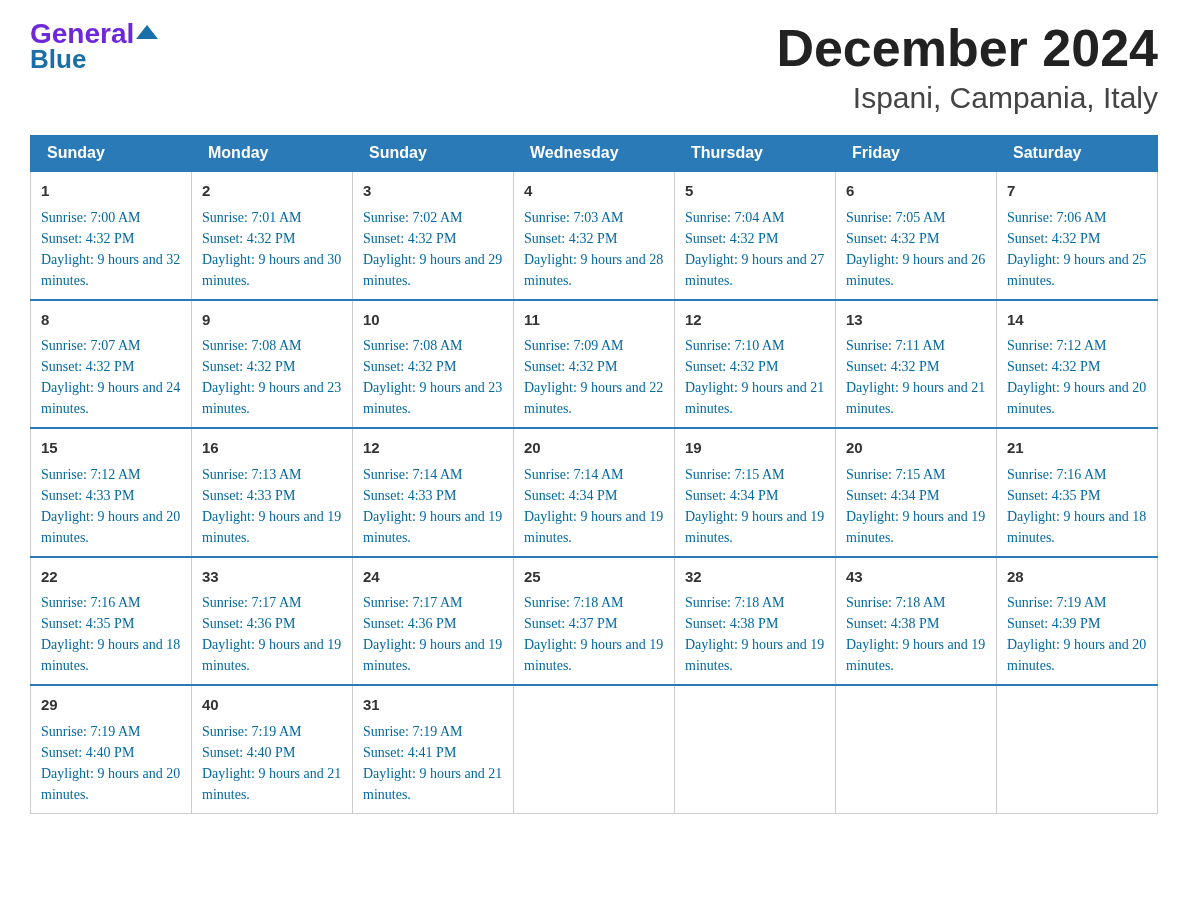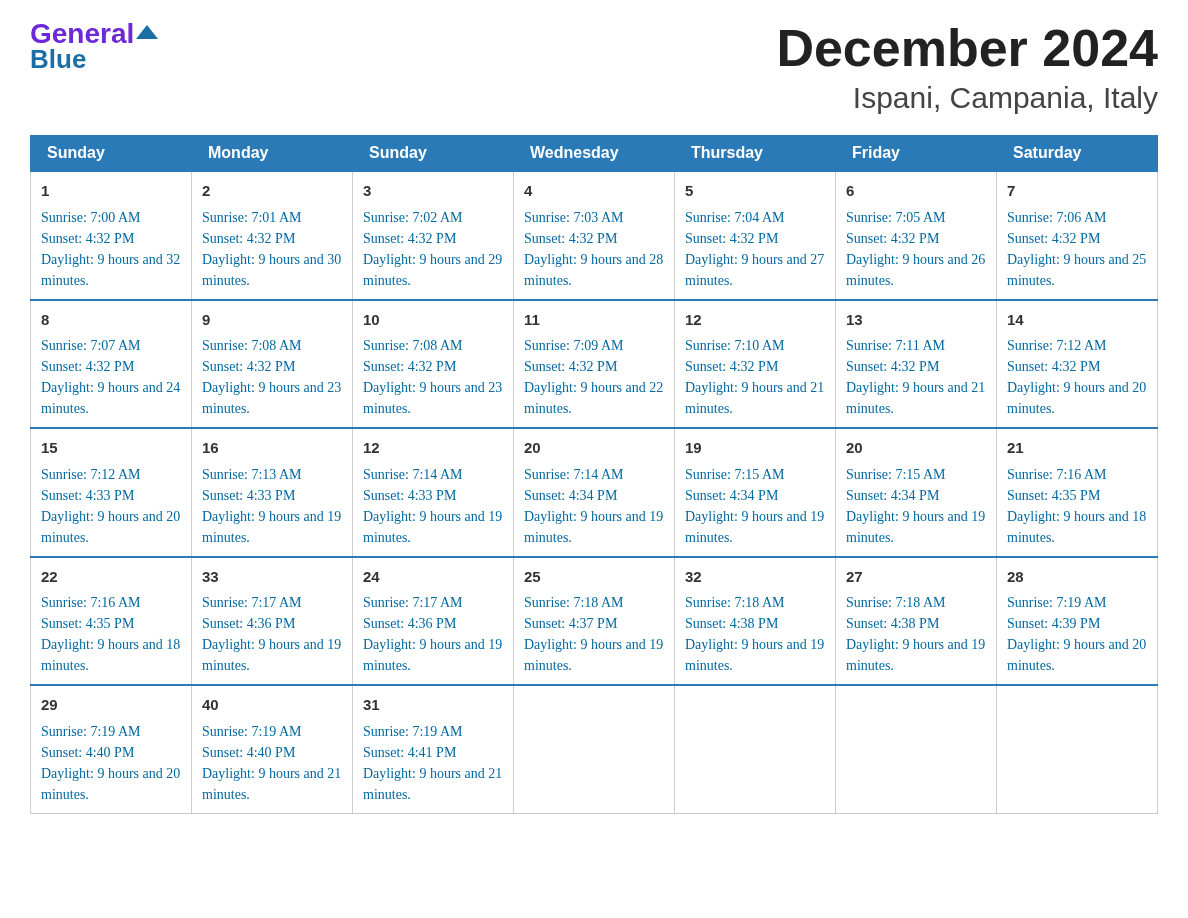--- a/index.html
+++ b/index.html
@@ -144,21 +144,21 @@
         <td><span class="day-num">19</span><span class="day-info">Sunrise: 7:15 AM<br>Sunset: 4:34 PM<br>Daylight: 9 hours and 19 minutes.</span></td>
         <td><span class="day-num">20</span><span class="day-info">Sunrise: 7:15 AM<br>Sunset: 4:34 PM<br>Daylight: 9 hours and 19 minutes.</span></td>
         <td><span class="day-num">21</span><span class="day-info">Sunrise: 7:16 AM<br>Sunset: 4:35 PM<br>Daylight: 9 hours and 18 minutes.</span></td>
       </tr>
       <tr>
         <td><span class="day-num">22</span><span class="day-info">Sunrise: 7:16 AM<br>Sunset: 4:35 PM<br>Daylight: 9 hours and 18 minutes.</span></td>
         <td><span class="day-num">33</span><span class="day-info">Sunrise: 7:17 AM<br>Sunset: 4:36 PM<br>Daylight: 9 hours and 19 minutes.</span></td>
         <td><span class="day-num">24</span><span class="day-info">Sunrise: 7:17 AM<br>Sunset: 4:36 PM<br>Daylight: 9 hours and 19 minutes.</span></td>
         <td><span class="day-num">25</span><span class="day-info">Sunrise: 7:18 AM<br>Sunset: 4:37 PM<br>Daylight: 9 hours and 19 minutes.</span></td>
         <td><span class="day-num">32</span><span class="day-info">Sunrise: 7:18 AM<br>Sunset: 4:38 PM<br>Daylight: 9 hours and 19 minutes.</span></td>
-        <td><span class="day-num">27</span><span class="day-info">Sunrise: 7:18 AM<br>Sunset: 4:38 PM<br>Daylight: 9 hours and 19 minutes.</span></td>
+        <td><span class="day-num">43</span><span class="day-info">Sunrise: 7:18 AM<br>Sunset: 4:38 PM<br>Daylight: 9 hours and 19 minutes.</span></td>
         <td><span class="day-num">28</span><span class="day-info">Sunrise: 7:19 AM<br>Sunset: 4:39 PM<br>Daylight: 9 hours and 20 minutes.</span></td>
       </tr>
       <tr>
         <td><span class="day-num">29</span><span class="day-info">Sunrise: 7:19 AM<br>Sunset: 4:40 PM<br>Daylight: 9 hours and 20 minutes.</span></td>
         <td><span class="day-num">40</span><span class="day-info">Sunrise: 7:19 AM<br>Sunset: 4:40 PM<br>Daylight: 9 hours and 21 minutes.</span></td>
         <td><span class="day-num">31</span><span class="day-info">Sunrise: 7:19 AM<br>Sunset: 4:41 PM<br>Daylight: 9 hours and 21 minutes.</span></td>
         <td></td>
         <td></td>
         <td></td>
         <td></td>

